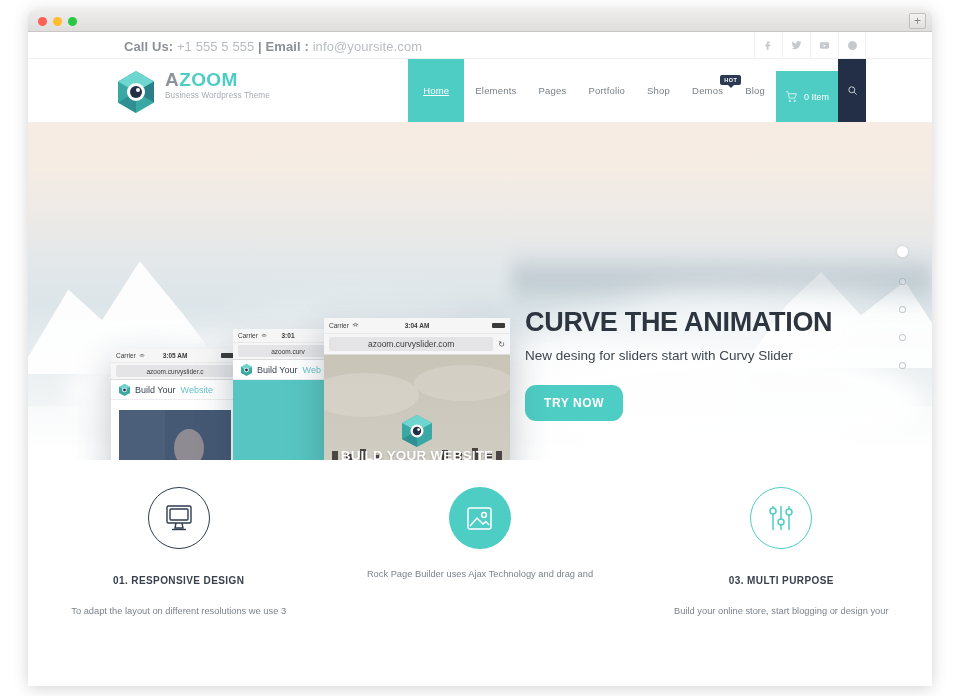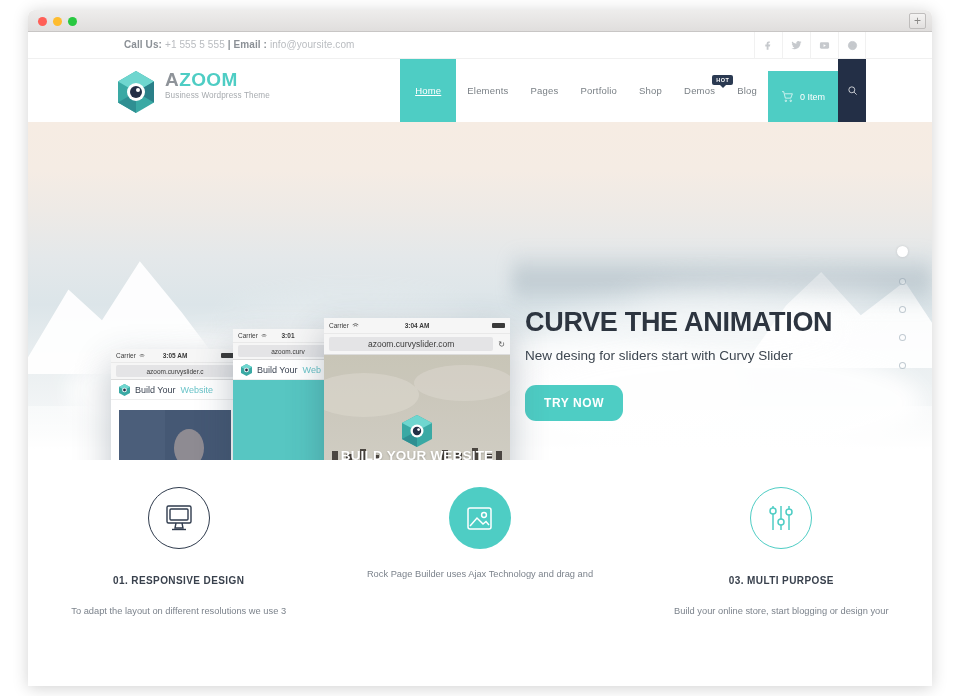--- a/index.html
+++ b/index.html
@@ -48,21 +48,21 @@
 
   
   #topbar {
     position: relative;
     height: 27px;
     background: #ffffff;
     border-bottom: 1px solid #f0f0f0;
   }
   #topbar-contact {
     position: absolute; left: 96px; top: 7px;
-    font-size: 10px; color: #b9bcc0; letter-spacing: 0.1px;
+    font-size: 13px; color: #b9bcc0; letter-spacing: 0.1px;
   }
   #topbar-contact b { color: #8b9096; font-weight: bold; }
   #social { position: absolute; right: 66px; top: 0; height: 27px; display: flex; }
   .social-btn {
     width: 28px; height: 27px;
     display: flex; align-items: center; justify-content: center;
     border-left: 1px solid #f1f1f1;
     color: #c6c9cd;
   }
   .social-btn:last-child { border-right: 1px solid #f1f1f1; }
@@ -92,21 +92,21 @@
     font-size: 5.5px; font-weight: bold; letter-spacing: .4px;
     padding: 2px 4px; border-radius: 2px;
   }
   .hot-badge::after {
     content: ""; position: absolute; left: 50%; margin-left: -3px; bottom: -3px;
     border-left: 3px solid transparent; border-right: 3px solid transparent;
     border-top: 3px solid #2b3a52;
   }
   #cart-btn {
     display: flex; align-items: center; justify-content: center; gap: 6px;
-    width: 70px; background: #4ecdc4; color: #fff; font-size: 9px; margin-top: 12px;
+    width: 62px; background: #4ecdc4; color: #fff; font-size: 9px; margin-top: 12px;
   }
   #cart-btn svg { width: 13px; height: 13px; stroke: #fff; fill: none; stroke-width: 1.3; }
   #search-btn {
     display: flex; align-items: center; justify-content: center;
     width: 28px; background: #232f46;
   }
   #search-btn svg { width: 11px; height: 11px; stroke: #fff; fill: none; stroke-width: 1.6; }
 
   
   #hero {

